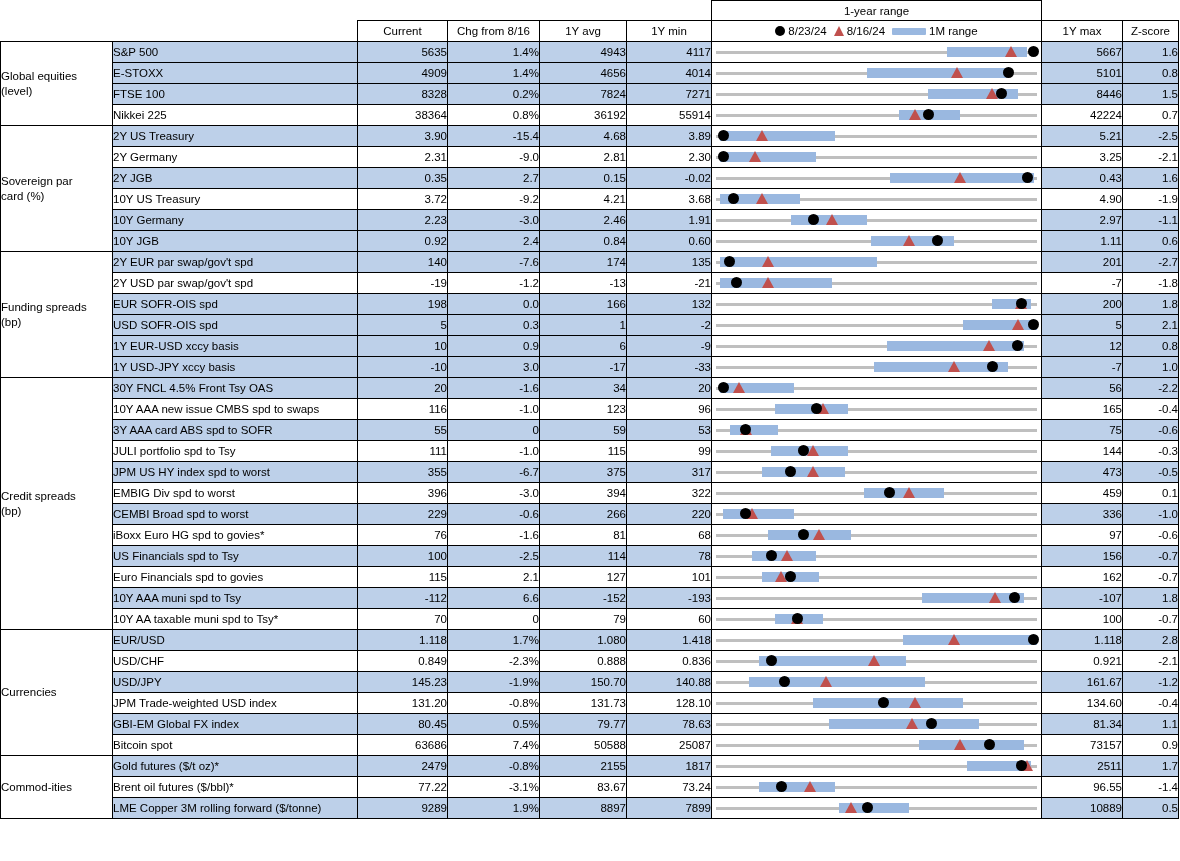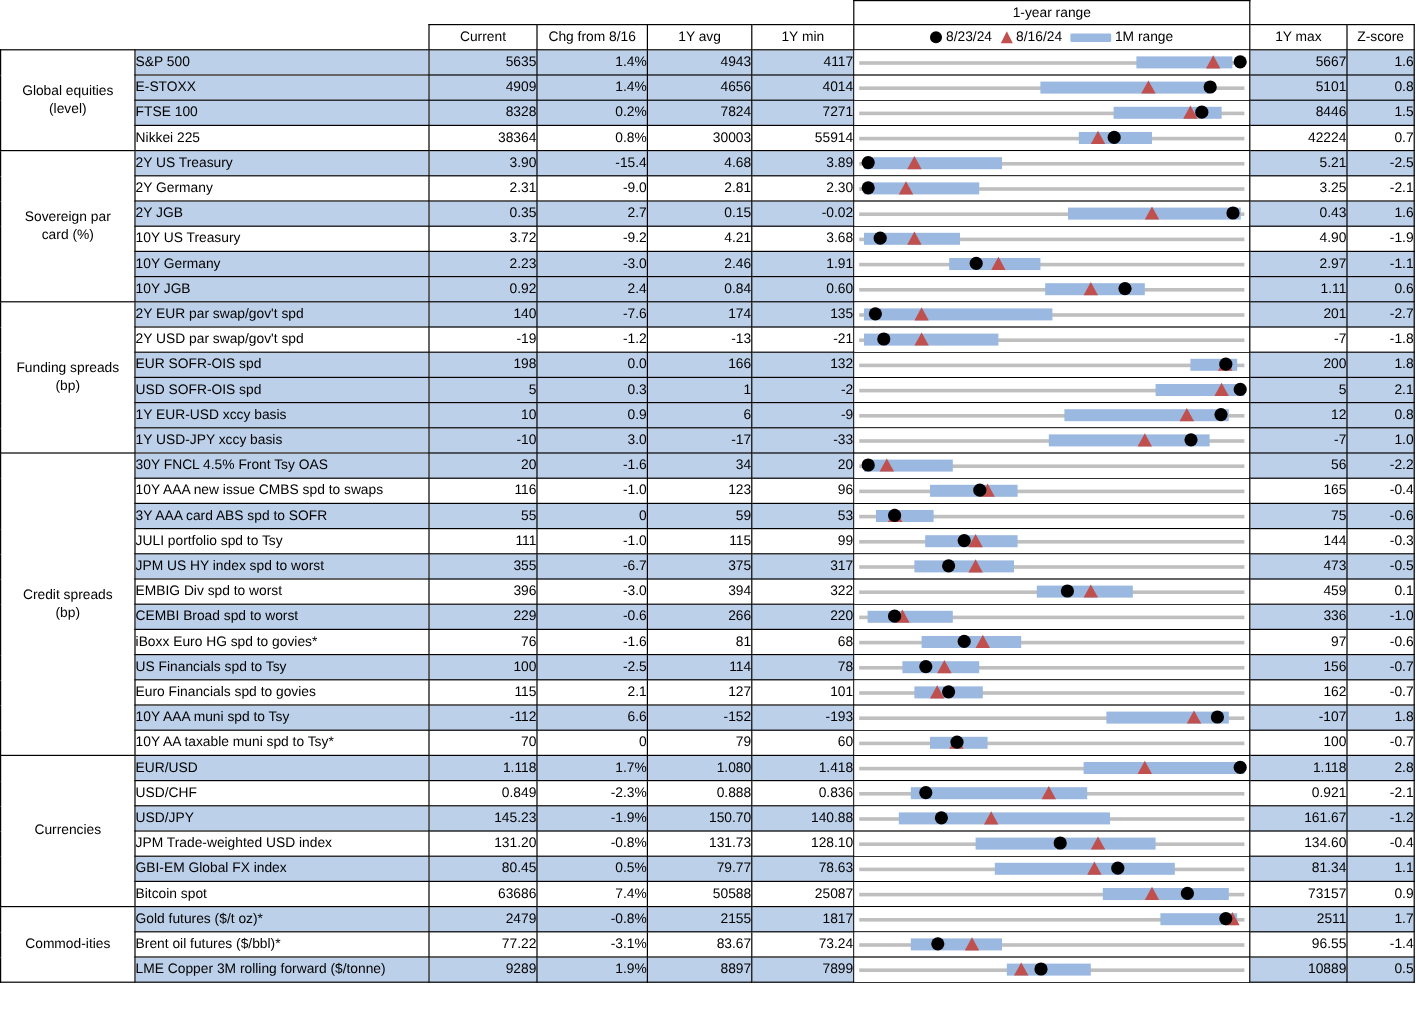--- a/index.html
+++ b/index.html
@@ -42,21 +42,21 @@
 
   .hdr {
     text-align: center;
     vertical-align: bottom;
     padding-bottom: 1px;
     height: 20px;
   }
   .blankcell { border: none !important; background: #ffffff; }
 
   .grouplabel {
-    text-align: center;
+    text-align: left;
     font-weight: bold;
     line-height: 1.25;
     font-size: 11.5px;
     margin-left: 44px;
   }
   .rowlabel {
     text-align: left;
     padding-left: 4px;
     white-space: nowrap;
     overflow: hidden;
@@ -249,21 +249,21 @@
               <div class="dot" style="left:289.8px;"></div>
             </div>
           </td>
           <td class="num shade">8446</td>
           <td class="zcol shade">1.5</td>
         </tr>
         <tr>
           <td class="rowlabel white">Nikkei 225</td>
           <td class="num white">38364</td>
           <td class="num white">0.8%</td>
-          <td class="num white">30003</td>
+          <td class="num white">36192</td>
           <td class="num white">55914</td>
           <td class="rangecell">
             <div class="rangewrap">
               <div class="track"></div>
               <div class="band" style="left:187.39999999999998px;width:60.8px;"></div>
               <div class="tri" style="left:203.4px;"></div>
               <div class="dot" style="left:216.20000000000002px;"></div>
             </div>
           </td>
           <td class="num white">42224</td>

